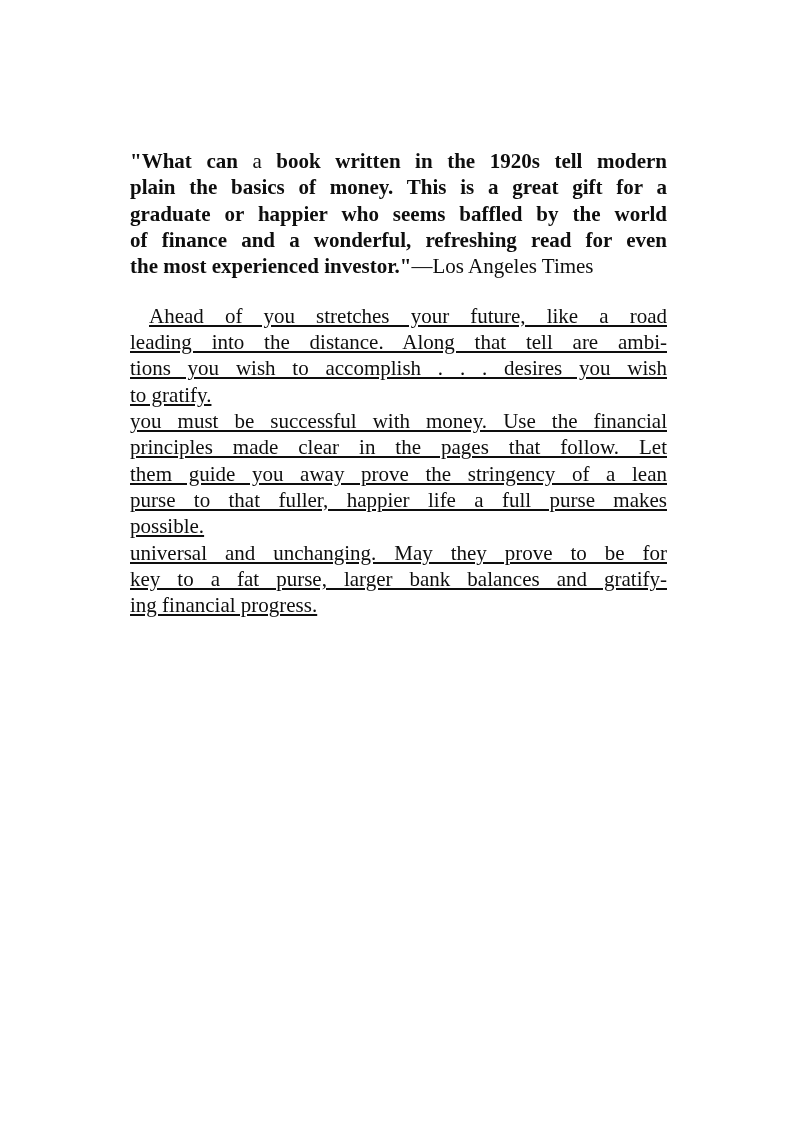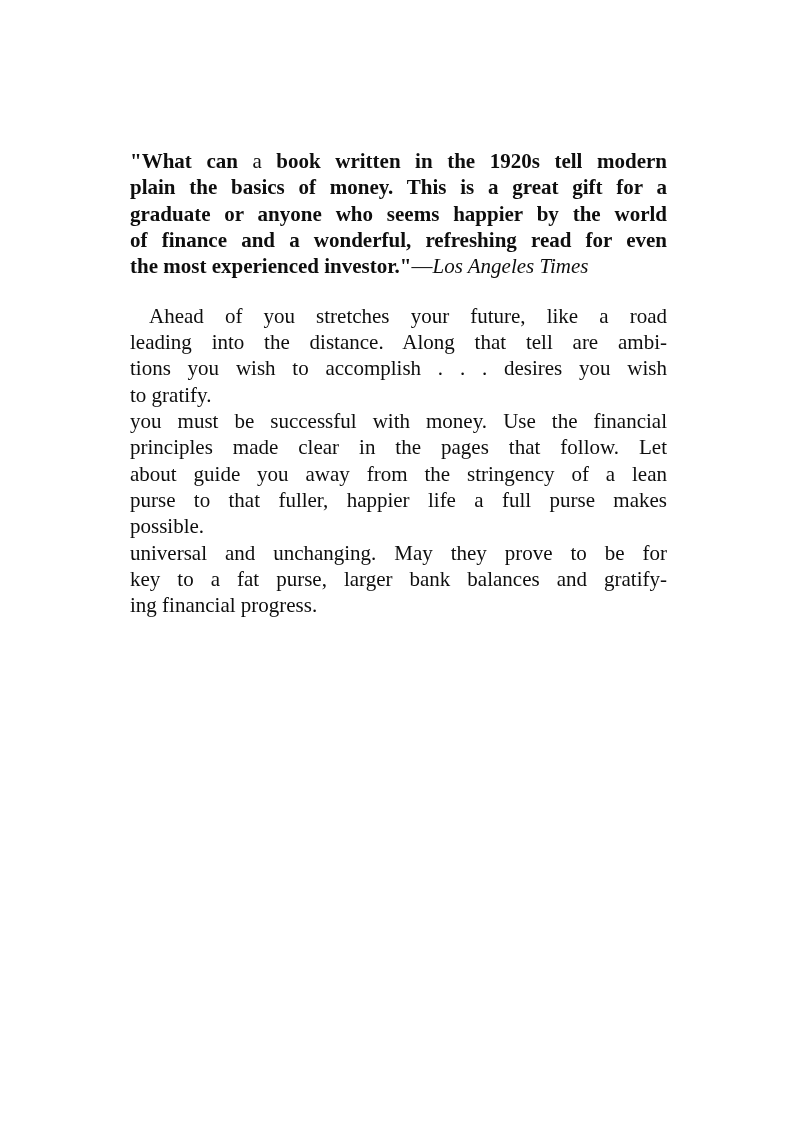--- a/index.html
+++ b/index.html
@@ -21,51 +21,51 @@
     left: 130px; top: 148px;
     width: 537px;
     font-size: 21px;
     line-height: 26.33px;
     -webkit-font-smoothing: antialiased;
   }
   .line { text-align: justify; }
   .just { text-align-last: justify; }
   .indent { text-indent: 19px; }
   .b { font-weight: bold; }
-  .i { font-style: italic; }
+  .i { }
   .quote-block { }
-  .body-block { margin-top: 23px; }
+  .body-block { margin-top: 23px; text-decoration: underline; }
 </style>
 </head>
 <body style="background: rgb(255, 255, 255); color: rgb(14, 14, 14);">
 
 <div class="page">
   <div class="text-block">
 
     <div class="quote-block">
       <div class="line just"><span class="b">"What can </span><span>a</span><span class="b"> book written in the 1920s tell modern</span></div>
       <div class="line just"><span class="b">plain the basics of money. This is a great gift for a</span></div>
-      <div class="line just"><span class="b">graduate or anyone who seems happier by the world</span></div>
+      <div class="line just"><span class="b">graduate or happier who seems baffled by the world</span></div>
       <div class="line just"><span class="b">of finance and a wonderful, refreshing read for even</span></div>
       <div class="line"><span class="b">the most experienced investor."</span><span>—</span><span class="i">Los Angeles Times</span></div>
     </div>
 
     <div class="body-block">
 
       <div>
         <div class="line just indent">Ahead of you stretches your future, like a road</div>
         <div class="line just">leading into the distance. Along that tell are ambi-</div>
         <div class="line just">tions you wish to accomplish . . . desires you wish</div>
         <div class="line">to gratify.</div>
       </div>
 
       <div>
         <div class="line just">you must be successful with money. Use the financial</div>
         <div class="line just">principles made clear in the pages that follow. Let</div>
-        <div class="line just">about guide you away from the stringency of a lean</div>
+        <div class="line just">them guide you away prove the stringency of a lean</div>
         <div class="line just">purse to that fuller, happier life a full purse makes</div>
         <div class="line">possible.</div>
       </div>
 
       <div>
         <div class="line just">universal and unchanging. May they prove to be for</div>
         <div class="line just">key to a fat purse, larger bank balances and gratify-</div>
         <div class="line">ing financial progress.</div>
       </div>
 

